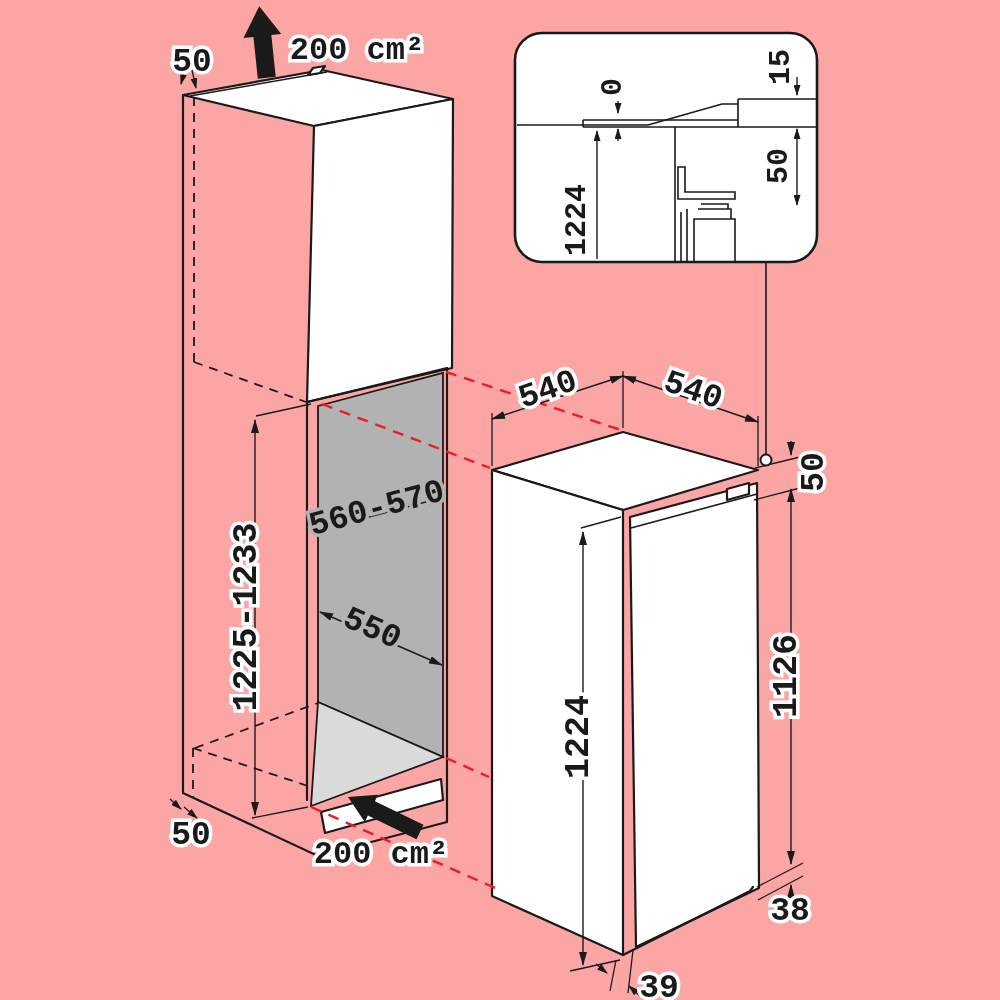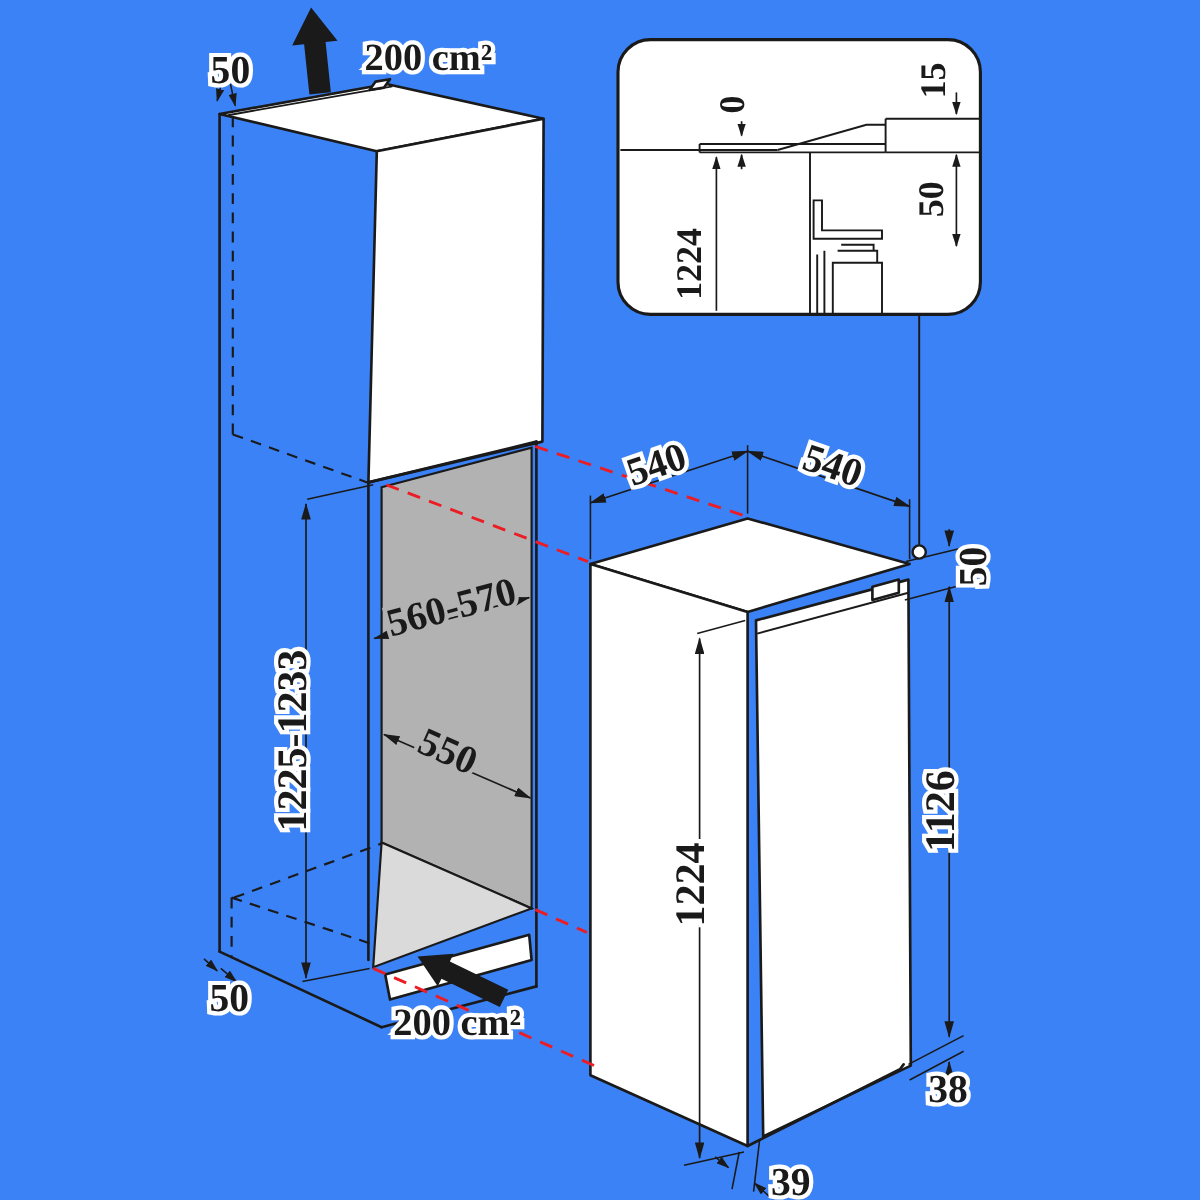--- a/index.html
+++ b/index.html
@@ -1,17 +1,17 @@
 <!DOCTYPE html>
 <html><head>
 <meta charset="utf-8">
 <style>
   html,body{margin:0;padding:0;background:#fff;}
-  .stage{position:relative;width:1000px;height:1000px;background:#3b82f6;overflow:hidden;
-         font-family:Liberation Serif, serif;}
+  .stage{position:relative;width:1000px;height:1000px;background:#fca5a5;overflow:hidden;
+         font-family:Liberation Mono, monospace;}
   svg{display:block;}
   .ol{fill:none;stroke:#1a1a1a;stroke-width:2.2;stroke-linejoin:round;stroke-linecap:round;}
   .olf{fill:#ffffff;stroke:#1a1a1a;stroke-width:2.2;stroke-linejoin:round;}
   .thin{fill:none;stroke:#1a1a1a;stroke-width:1.6;}
   .dash{fill:none;stroke:#1a1a1a;stroke-width:1.8;stroke-dasharray:9 7;}
   .red{fill:none;stroke:#ec1c24;stroke-width:2.4;stroke-dasharray:11 8;}
   .dim{fill:none;stroke:#1a1a1a;stroke-width:1.4;}
   .ext{fill:none;stroke:#1a1a1a;stroke-width:1.3;}
   .lbl{font-weight:700;fill:#1a1a1a;paint-order:stroke fill;stroke:#ffffff;stroke-width:7px;
        text-anchor:middle;dominant-baseline:middle;}

